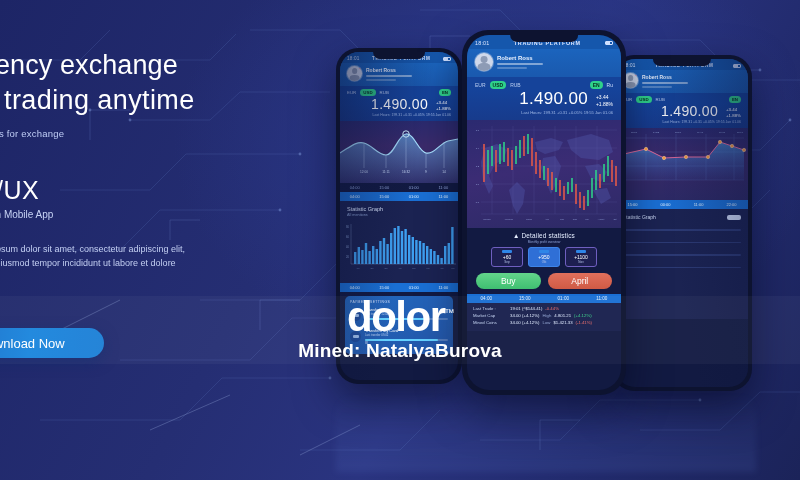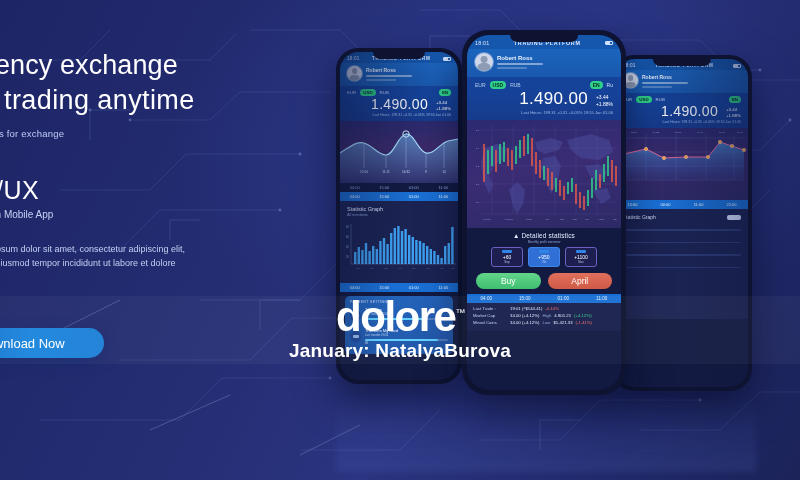--- a/index.html
+++ b/index.html
@@ -737,18 +737,18 @@
         </div>
       </div>
     </div>
   </div>
 
   <div class="reflect"></div>
 
   <div class="wm-band"></div>
   <div class="wm">
     <div class="wm-logo">
-      <span>dolore</span><span class="wm-tm">™</span>
+      <span>dolor</span><span class="wm-tm">™</span>
     </div>
-    <div class="wm-credit">January: NatalyaBurova</div>
+    <div class="wm-credit">Mined: NatalyaBurova</div>
   </div>
 
 </div>
 
 </body></html>

